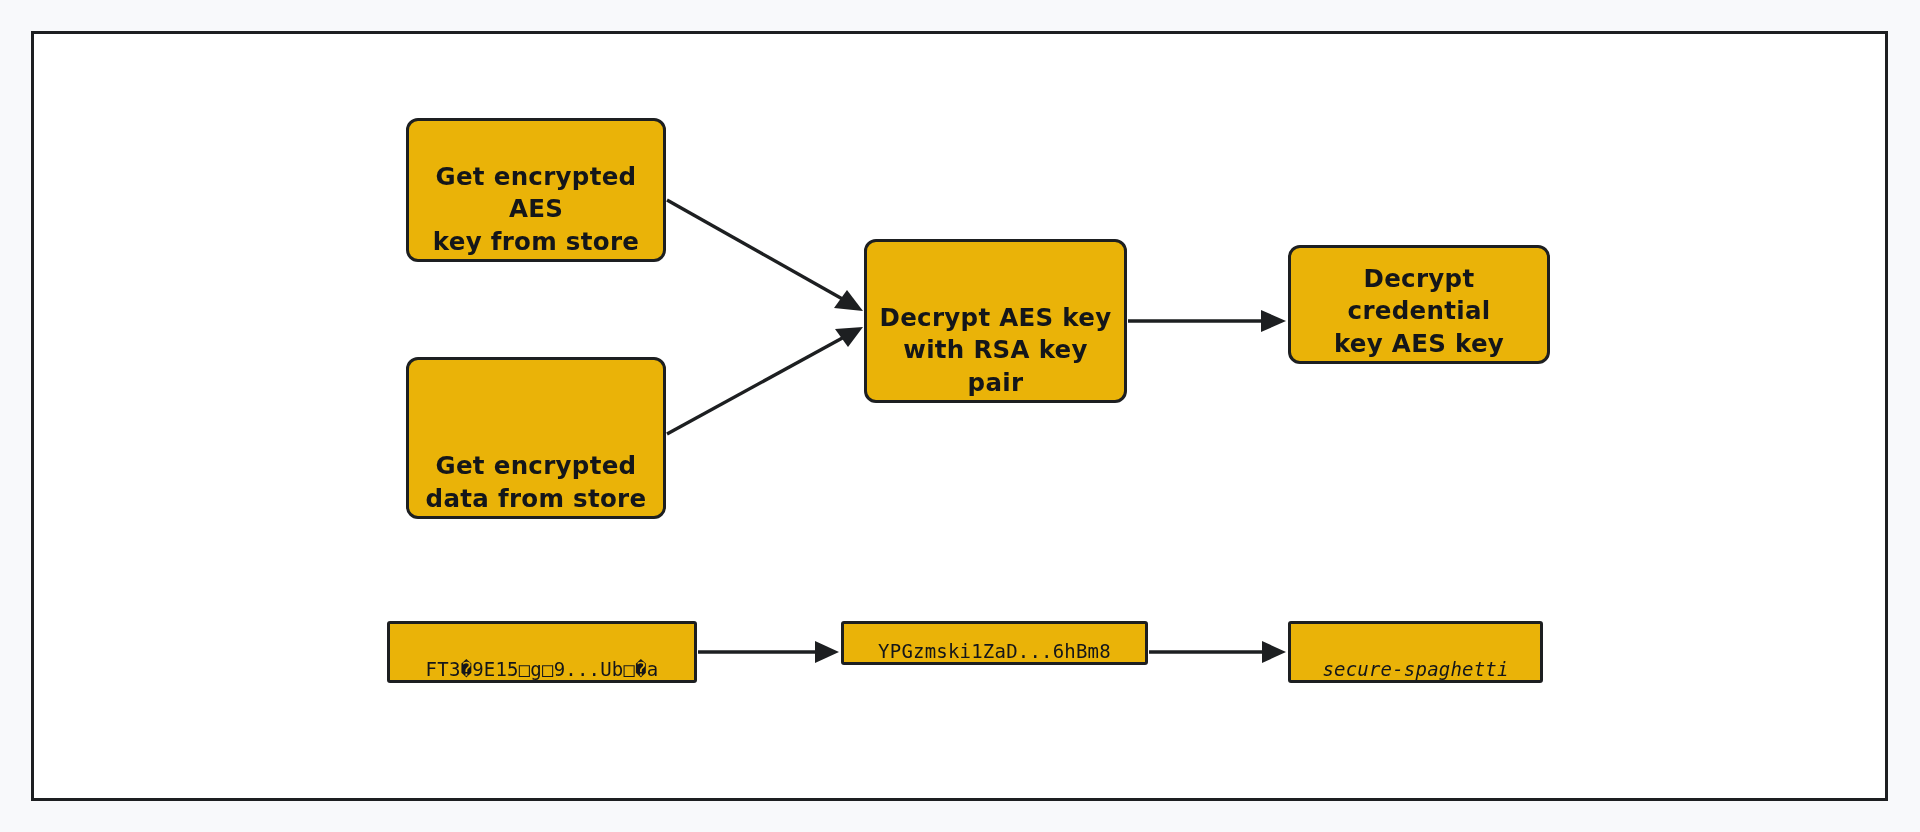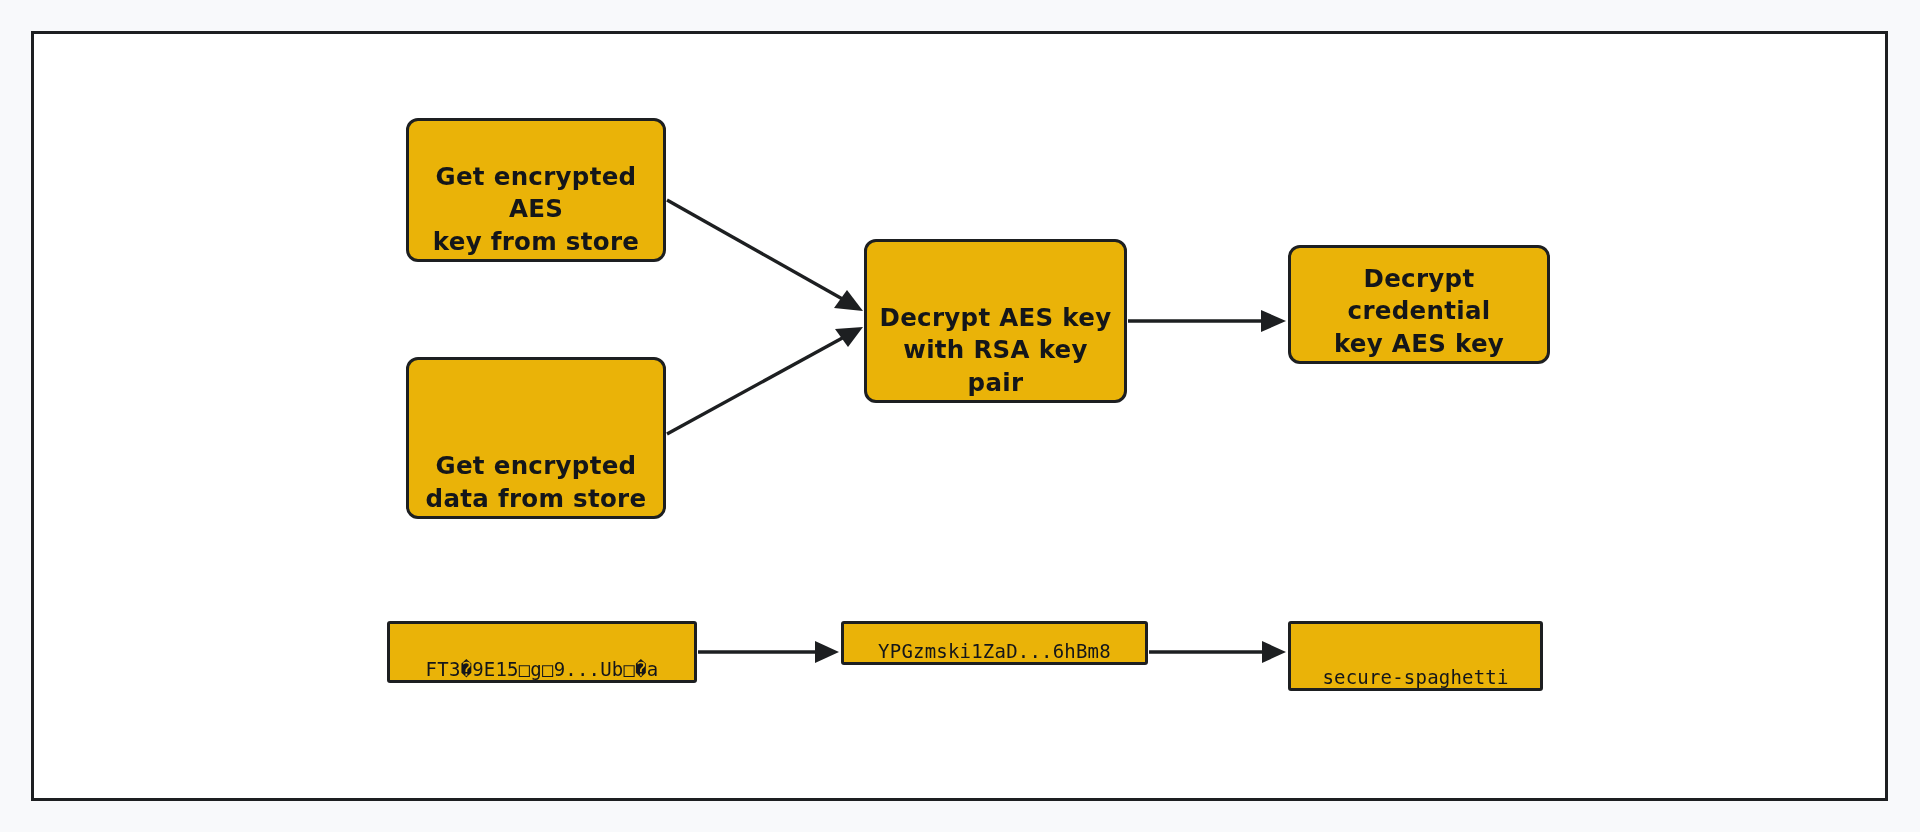--- a/index.html
+++ b/index.html
@@ -76,21 +76,21 @@
   }
 
   
   #n-get-aes-key   { left: 372px;  top: 84px;  width: 260px; height: 144px; }
   #n-get-data      { left: 372px;  top: 323px; width: 260px; height: 162px; }
   #n-decrypt-aes   { left: 830px;  top: 205px; width: 263px; height: 164px; }
   #n-decrypt-cred  { left: 1254px; top: 211px; width: 262px; height: 119px; }
 
   #d-cipher        { left: 353px;  top: 587px; width: 310px; height: 62px; }
   #d-b64           { left: 807px;  top: 587px; width: 307px; height: 44px; }
-  #d-plain         { left: 1254px; top: 587px; width: 255px; height: 70px; }
+  #d-plain         { left: 1254px; top: 587px; width: 255px; height: 62px; font-style: italic; }
 
   
   #arrows {
     position: absolute;
     left: 0;
     top: 0;
     width: 1857px;
     height: 770px;
     z-index: 2;
     pointer-events: none;

